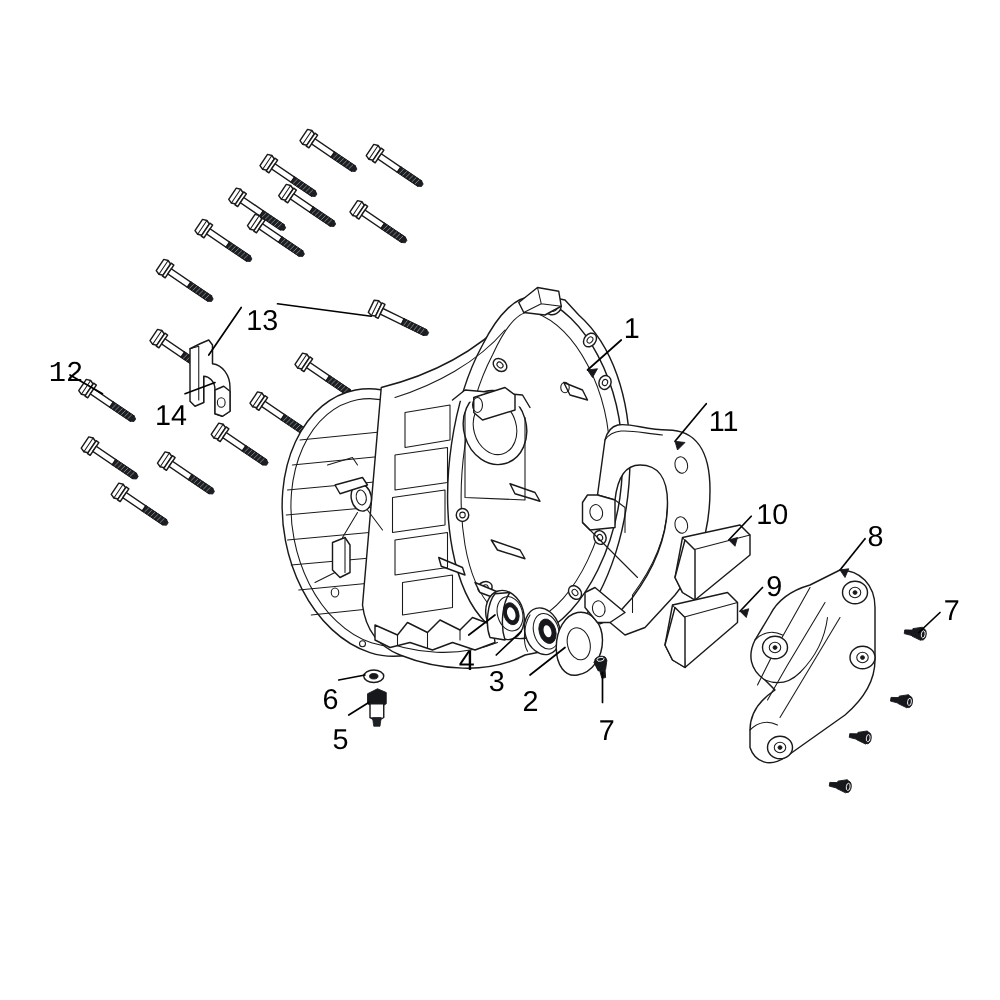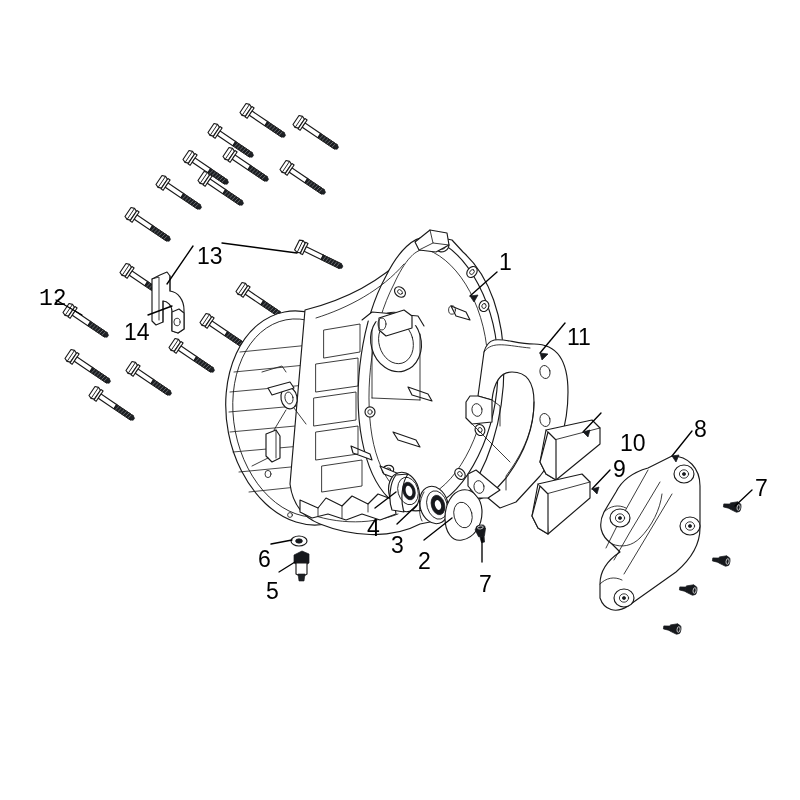--- a/index.html
+++ b/index.html
@@ -466,19 +466,19 @@
   <div class="callout-label" style="left:499px; top:251px;">1</div>
   <div class="callout-label" style="left:418px; top:550px;">2</div>
   <div class="callout-label" style="left:391px; top:534px;">3</div>
   <div class="callout-label" style="left:367px; top:517px;">4</div>
   <div class="callout-label" style="left:266px; top:580px;">5</div>
   <div class="callout-label" style="left:258px; top:548px;">6</div>
   <div class="callout-label" style="left:755px; top:477px;">7</div>
   <div class="callout-label" style="left:479px; top:573px;">7</div>
   <div class="callout-label" style="left:694px; top:418px;">8</div>
   <div class="callout-label" style="left:613px; top:458px;">9</div>
-  <div class="callout-label" style="left:620px; top:400px;margin-top:32px;">10</div>
+  <div class="callout-label" style="left:605px; top:400px;">10</div>
   <div class="callout-label" style="left:567px; top:326px;">11</div>
   <div class="callout-label" style="left:39px; top:288px;font-family:Liberation Mono, monospace;">12</div>
   <div class="callout-label" style="left:197px; top:245px;">13</div>
   <div class="callout-label" style="left:124px; top:321px;">14</div>
 
 </div>
 
 </body></html>

